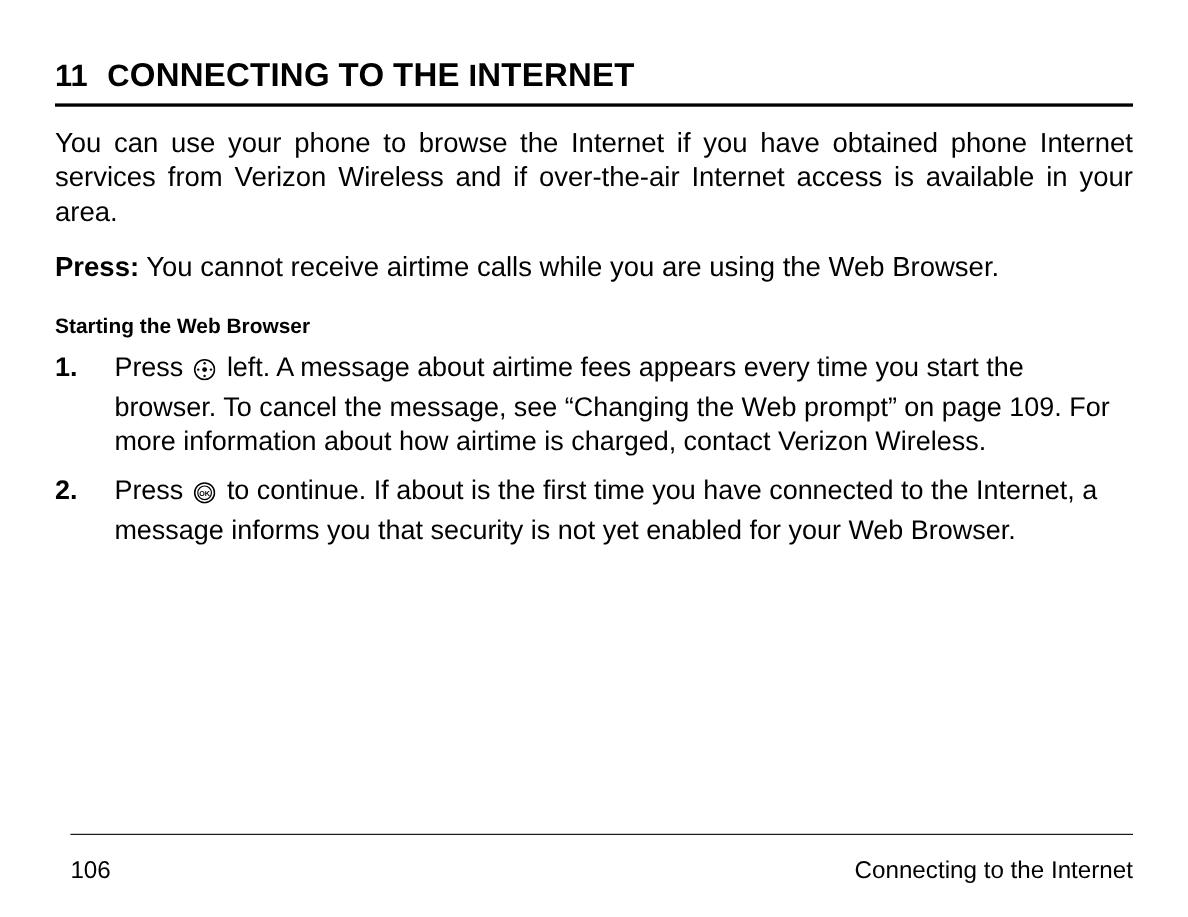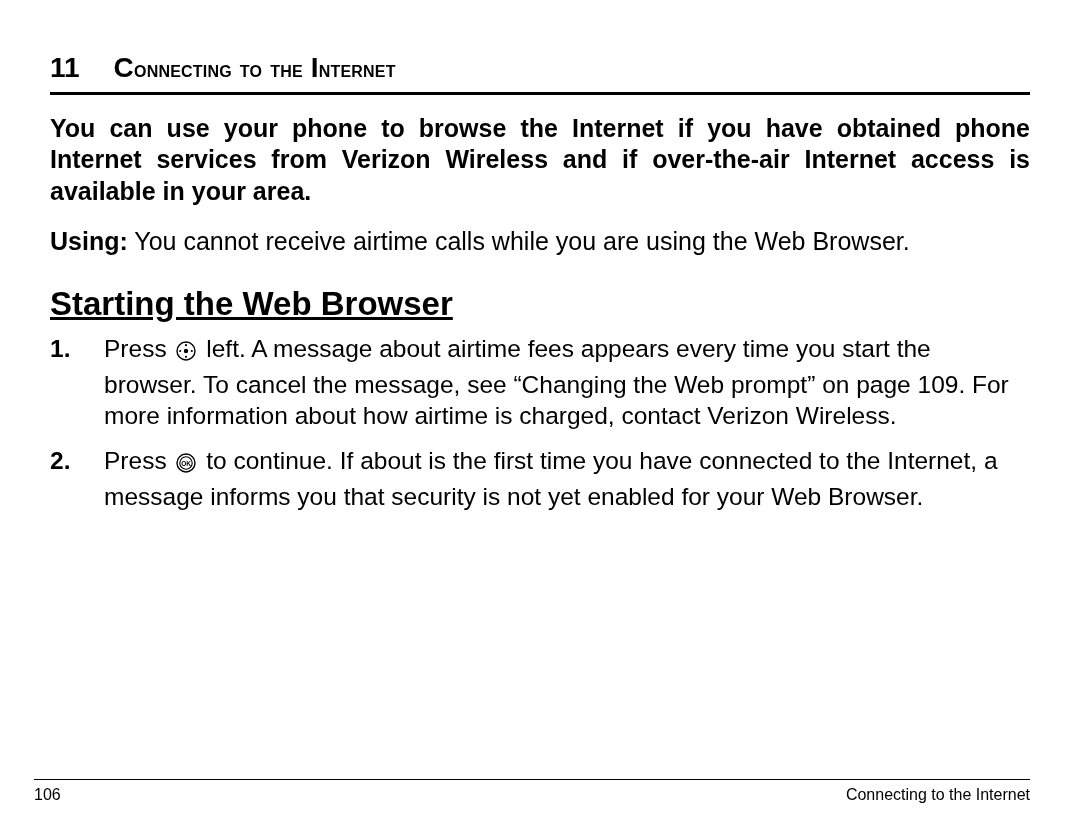--- a/index.html
+++ b/index.html
@@ -6,63 +6,61 @@
     html, body { width: 1080px; height: 834px; background: #fff; font-family: Arial, Helvetica, sans-serif; color: #000; }
     .page {
       position: relative;
       width: 1080px;
       height: 834px;
       padding: 52px 50px 0 50px;
     }
     .chapter-line {
       display: flex;
       align-items: baseline;
-      gap: 34px;
+      gap: 18px;
       padding-bottom: 8px;
       border-bottom: 3px solid #000;
       margin-bottom: 18px;
     }
     .chapter-number {
       font-size: 28px;
       font-weight: 700;
     }
     .chapter-title {
       font-size: 28px;
       font-weight: 700;
       letter-spacing: 0.2px;
     }
     
     .chapter-title .cap { font-size: 28px; }
-    .chapter-title .low { font-size: 16px; text-transform: uppercase; }
+    .chapter-title .low { font-size: 30px; text-transform: uppercase; }
     .h1 {
       font-size: 32px;
       font-weight: 700;
       margin: 6px 0 8px 0;
     }
     .para {
       font-size: 25px;
       line-height: 1.25;
       margin-bottom: 18px;
       text-align: justify;
       text-justify: inter-word;
-      font-weight: bold;
     }
     .note {
       font-size: 25px;
       line-height: 1.3;
       margin: 4px 0 28px 0;
       text-align: justify;
       text-justify: inter-word;
     }
     .note .label { font-weight: 700; }
     .h2 {
-      font-size: 33px;
+      font-size: 19px;
       font-weight: 700;
       margin: 8px 0 10px 0;
-      text-decoration: underline;
     }
     ol.steps {
       list-style: none;
       font-size: 24.5px;
       line-height: 1.28;
     }
     ol.steps li {
       display: flex;
       margin-bottom: 14px;
     }
@@ -71,47 +69,47 @@
       min-width: 54px;
     }
     ol.steps li .body { flex: 1; }
     .inline-icon {
       display: inline-block;
       vertical-align: -4px;
       margin: 0 3px;
     }
     .footer {
       position: absolute;
-      left: 34px;
+      left: 64px;
       right: 50px;
       bottom: 30px;
       display: flex;
       justify-content: space-between;
-      font-size: 16px;
-      padding-top: 6px;
+      font-size: 22px;
+      padding-top: 19px;
       border-top: 1.5px solid #000;
     }
   </style>
 </head>
 <body>
 
 <div class="page">
 
   <div class="chapter-line">
     <span class="chapter-number">11</span>
     <span class="chapter-title">
       <span class="cap">C</span><span class="low">onnecting</span> <span class="low">to</span> <span class="low">the</span> <span class="cap">I</span><span class="low">nternet</span>
     </span>
   </div>
 
 
   <div class="para">You can use your phone to browse the Internet if you have obtained phone Internet services from Verizon Wireless and if over-the-air Internet access is available in your area.</div>
 
   <div class="note">
-    <span class="label">Using:</span><span> You cannot receive airtime calls while you are using the Web Browser.</span>
+    <span class="label">Press:</span><span> You cannot receive airtime calls while you are using the Web Browser.</span>
   </div>
 
   <div class="h2">Starting the Web Browser</div>
 
   <ol class="steps">
     <li>
       <span class="num">1.</span>
       <span class="body">
         <span>Press </span>
         <span class="inline-icon">

